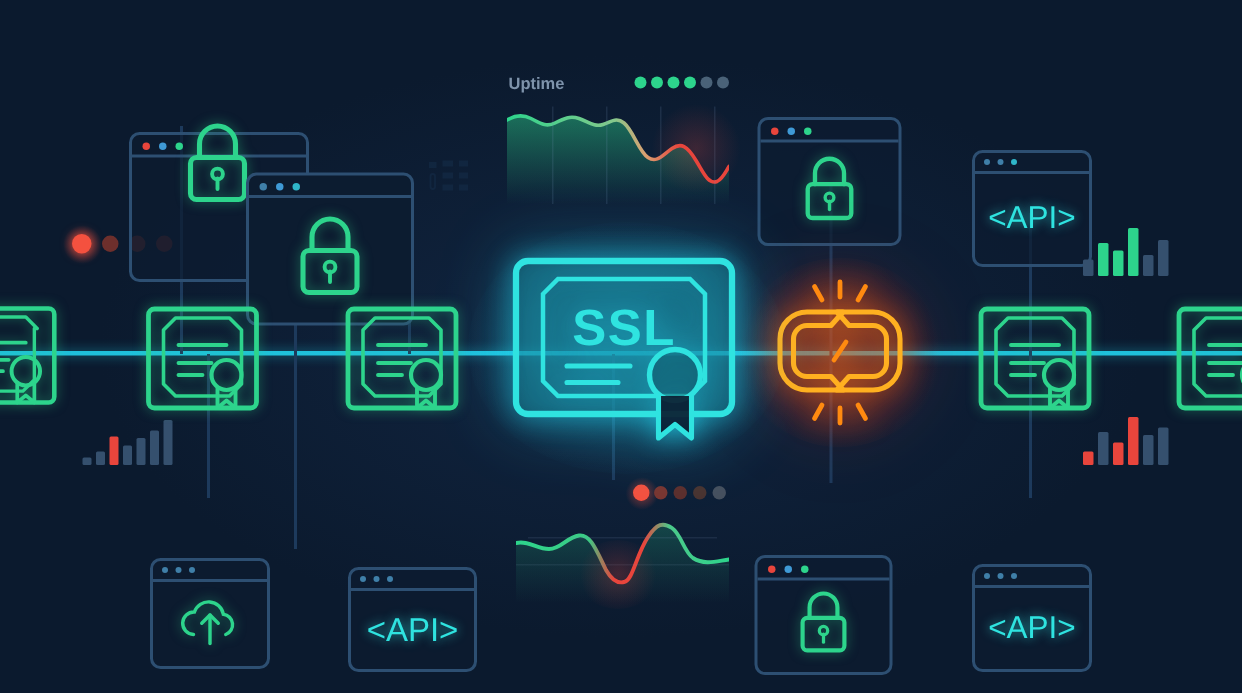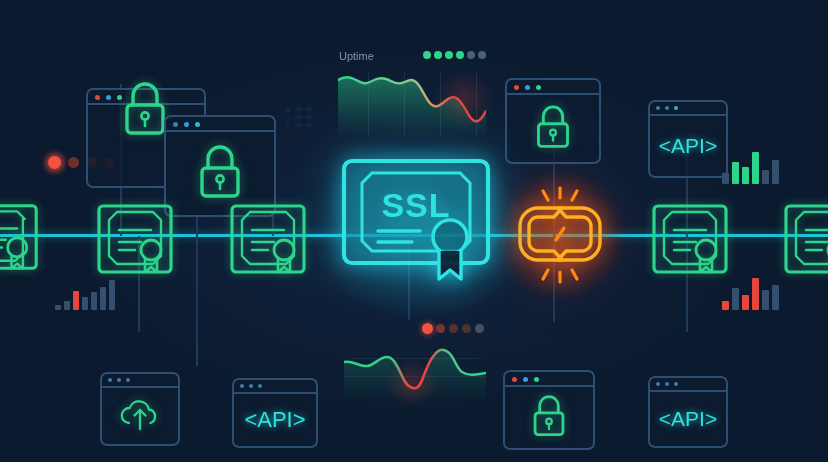--- a/index.html
+++ b/index.html
@@ -16,21 +16,21 @@
   .winbar{position:absolute;left:0;right:0;top:0;height:15px;border-bottom:2px solid #2d4f72;box-sizing:border-box;}
   .dot{position:absolute;width:5px;height:5px;border-radius:50%;top:5px;}
   .winbody{position:absolute;left:0;right:0;top:15px;bottom:0;display:flex;align-items:center;justify-content:center;}
   .apitxt{color:#2fe3e0;font-size:26px;letter-spacing:0px;text-shadow:0 0 7px rgba(47,227,224,.75);font-family:"Liberation Sans",sans-serif;}
   .glowcyan{filter:drop-shadow(0 0 9px rgba(34,211,238,.85)) drop-shadow(0 0 22px rgba(34,211,238,.45));}
   .glowgreen{filter:drop-shadow(0 0 4px rgba(45,212,140,.5));}
   .glowfire{filter:drop-shadow(0 0 9px rgba(255,120,20,.9)) drop-shadow(0 0 24px rgba(220,40,20,.6));}
   .bar{position:absolute;bottom:0;border-radius:1px;}
   .pdot{position:absolute;border-radius:50%;}
   .chartbox{position:absolute;}
-  .clabel{color:#7e93ab;font-size:11px;font-family:"Liberation Sans",sans-serif;}
+  .clabel{color:#7e93ab;font-size:11px;font-family:"Liberation Sans",sans-serif;font-weight:bold;}
   .gridv{position:absolute;top:0;bottom:0;width:1px;background:rgba(120,150,185,.16);}
   .halo{position:absolute;border-radius:50%;pointer-events:none;}
 </style>
 </head>
 <body>
 
 <div id="stage">
 
   <div class="ln" style="left:0;top:234px;width:828px;height:3px;opacity:.9;box-shadow:0 0 8px rgba(34,211,238,.6);"></div>
 
@@ -346,21 +346,21 @@
 
       <path d="M52 14 v-10 M64 16 l5 -9 M40 16 l-5 -9" stroke="#ff8a10" stroke-width="3.2" stroke-linecap="round"></path>
       <path d="M52 88 v10 M64 86 l5 9 M40 86 l-5 9" stroke="#ff8a10" stroke-width="3.2" stroke-linecap="round"></path>
       <path d="M56 44 l-8 12" stroke="#ff8a10" stroke-width="3.2" stroke-linecap="round"></path>
     </svg>
   </div>
 
   <div class="halo" style="left:312px;top:148px;width:212px;height:168px;
        background:radial-gradient(ellipse,rgba(34,211,238,.33) 0%,rgba(34,211,238,.10) 48%,rgba(34,211,238,0) 74%);"></div>
 
-  <div class="abs" style="left:340px;top:155px;width:152px;height:128px;">
+  <div class="abs" style="left:340px;top:168px;width:152px;height:128px;">
     <svg class="glowcyan" width="152" height="128" viewBox="0 0 152 128">
 
       <path d="M12 6 H140 a8 8 0 0 1 8 8 V100 a8 8 0 0 1 -8 8 H12 a8 8 0 0 1 -8 -8 V14 a8 8 0 0 1 8 -8 Z" fill="rgba(16,70,86,.30)" stroke="#2fe3e0" stroke-width="4.2"></path>
 
       <path d="M22 28 l10 -10 h88 l10 10 V86 l-10 10 H32 l-10 -10 Z" fill="none" stroke="#2fe3e0" stroke-width="3"></path>
 
       <text x="76" y="62" text-anchor="middle" fill="#2fe3e0" font-family="Liberation Sans, sans-serif" font-size="34" font-weight="bold" letter-spacing="1">SSL</text>
 
       <path d="M38 76 h42 M38 87 h34" stroke="#2fe3e0" stroke-width="3.4" stroke-linecap="round"></path>
 

